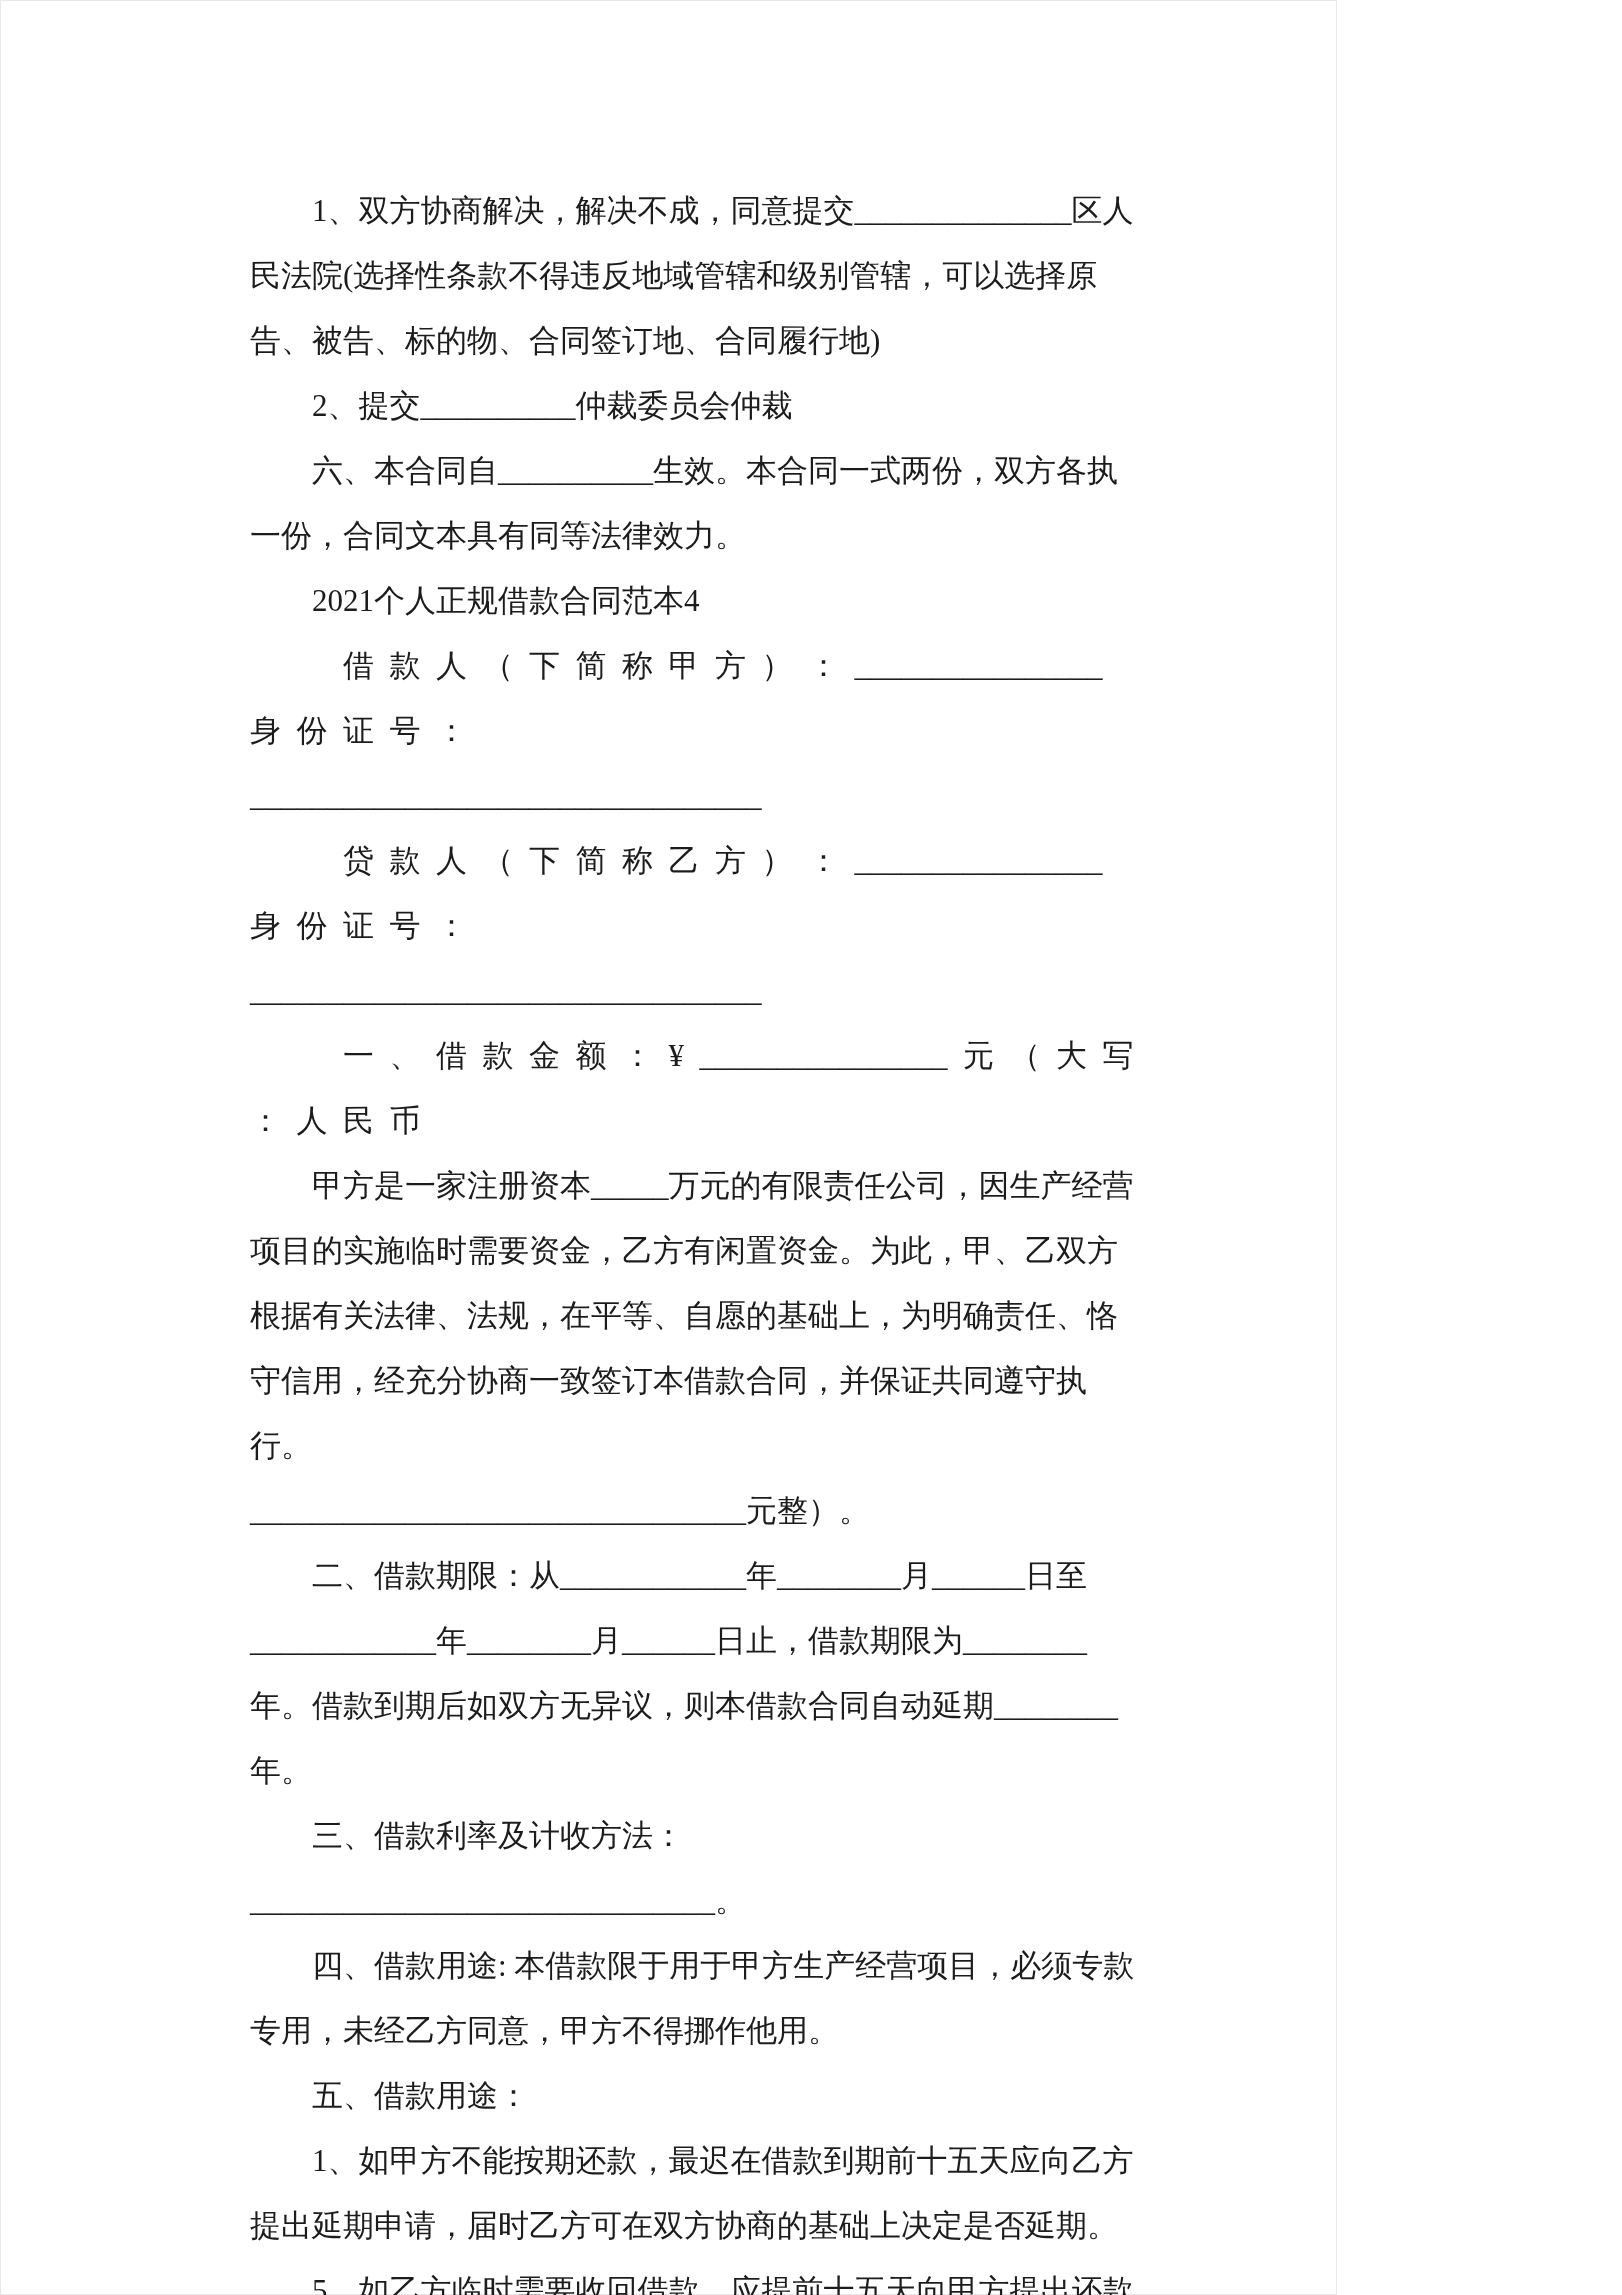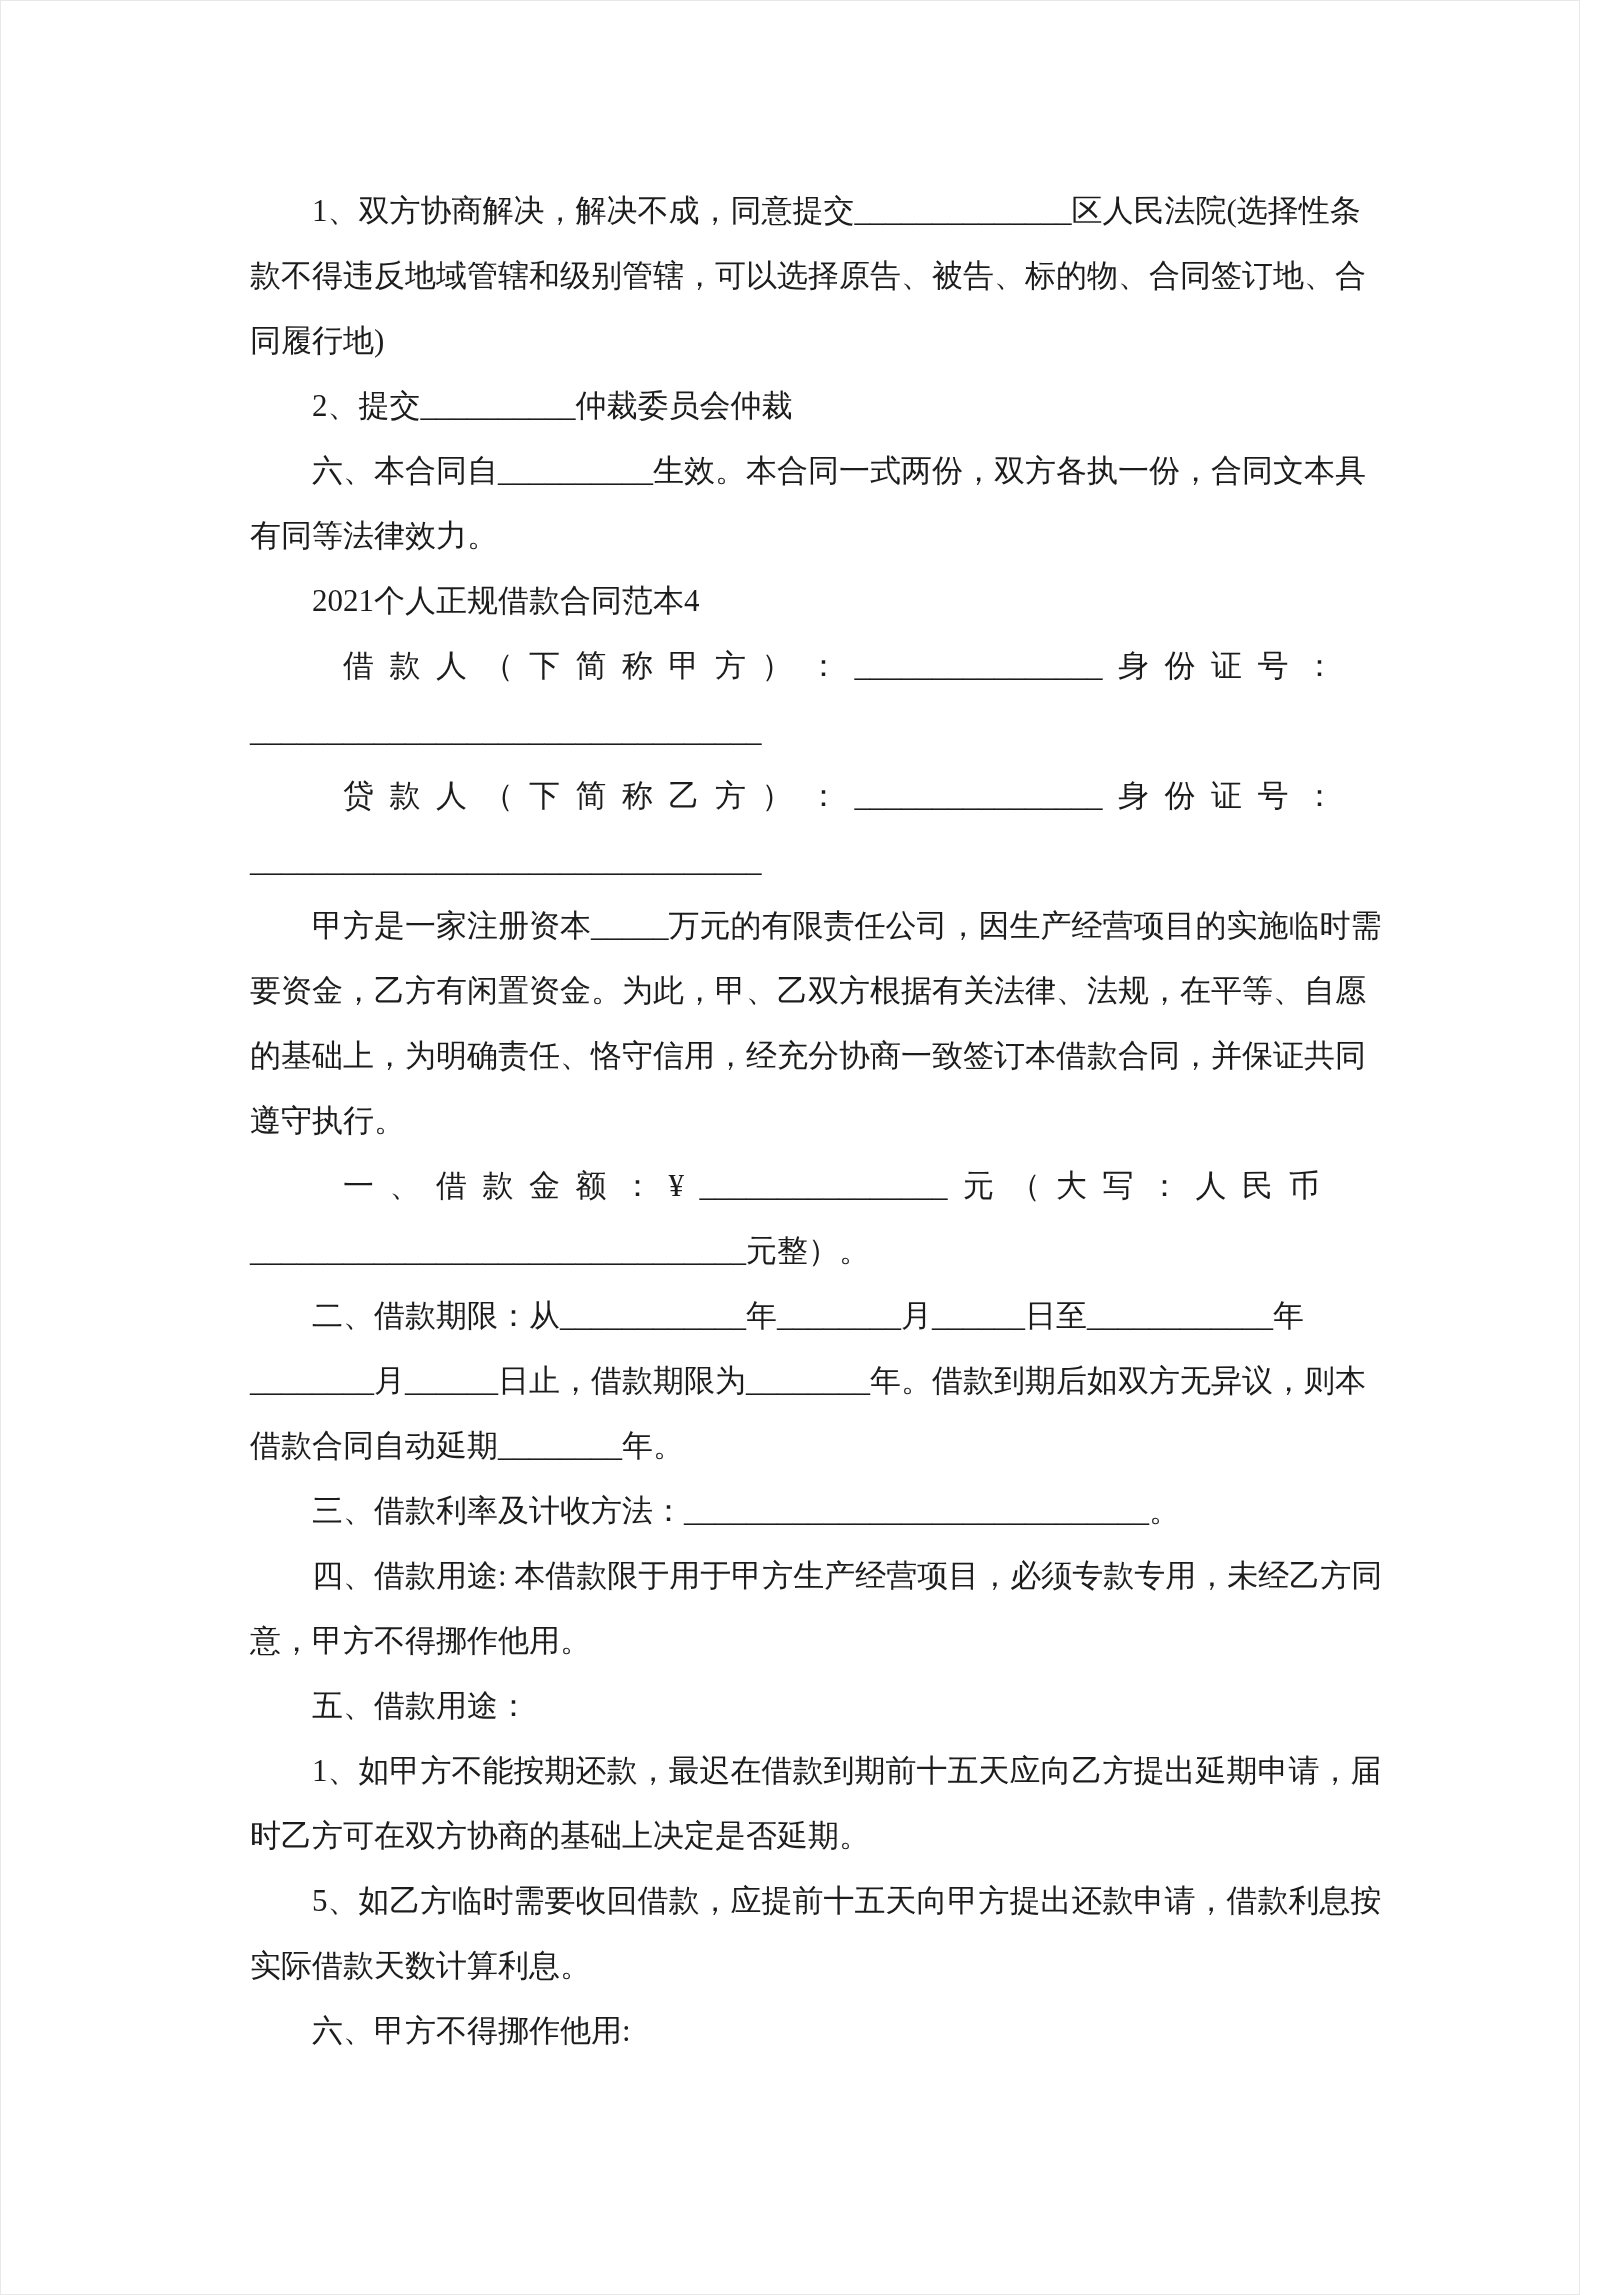--- a/index.html
+++ b/index.html
@@ -2,21 +2,21 @@
 <html style="font-size:10.5px"><head>
 <meta charset="utf-8">
 <style>
   html, body {
     margin: 0;
     padding: 0;
     background: #ffffff;
   }
   .page {
     position: relative;
-    width: 1580px;
+    width: 1337px;
     height: 2295px;
     box-sizing: border-box;
     background: #ffffff;
     border: 0.7px solid #e8e8e8;
     padding: 177px 196px 0 249px;
     font-family: "Liberation Serif", "DejaVu Serif", serif;
     font-size: 31px;
     line-height: 65px;
     color: #1c1c1c;
   }
@@ -36,22 +36,22 @@
 
 <div class="page">
   <p class="para indent">1、双方协商解决，解决不成，同意提交______________区人民法院(选择性条款不得违反地域管辖和级别管辖，可以选择原告、被告、标的物、合同签订地、合同履行地)</p>
   <p class="para indent">2、提交__________仲裁委员会仲裁</p>
   <p class="para indent">六、本合同自__________生效。本合同一式两份，双方各执一份，合同文本具有同等法律效力。</p>
   <p class="para indent">2021个人正规借款合同范本4</p>
   <p class="para indent3">借  款  人  （  下  简  称  甲  方  ）  ：  ________________  身  份  证  号  ：</p>
   <p class="para flush">_________________________________</p>
   <p class="para indent3">贷  款  人  （  下  简  称  乙  方  ）  ：  ________________  身  份  证  号  ：</p>
   <p class="para flush">_________________________________</p>
+  <p class="para indent3">一  、  借  款  金  额  ：  ¥  ________________  元  （  大  写  ：  人  民  币</p>
   <p class="para indent">甲方是一家注册资本_____万元的有限责任公司，因生产经营项目的实施临时需要资金，乙方有闲置资金。为此，甲、乙双方根据有关法律、法规，在平等、自愿的基础上，为明确责任、恪守信用，经充分协商一致签订本借款合同，并保证共同遵守执行。</p>
-  <p class="para indent3">一  、  借  款  金  额  ：  ¥  ________________  元  （  大  写  ：  人  民  币</p>
   <p class="para flush">________________________________元整）。</p>
   <p class="para indent">二、借款期限：从____________年________月______日至____________年________月______日止，借款期限为________年。借款到期后如双方无异议，则本借款合同自动延期________年。</p>
   <p class="para indent">三、借款利率及计收方法：______________________________。</p>
   <p class="para indent">四、借款用途: 本借款限于用于甲方生产经营项目，必须专款专用，未经乙方同意，甲方不得挪作他用。</p>
   <p class="para indent">五、借款用途：</p>
   <p class="para indent">1、如甲方不能按期还款，最迟在借款到期前十五天应向乙方提出延期申请，届时乙方可在双方协商的基础上决定是否延期。</p>
   <p class="para indent">5、如乙方临时需要收回借款，应提前十五天向甲方提出还款申请，借款利息按实际借款天数计算利息。</p>
   <p class="para indent">六、甲方不得挪作他用:</p>
 </div>
 

